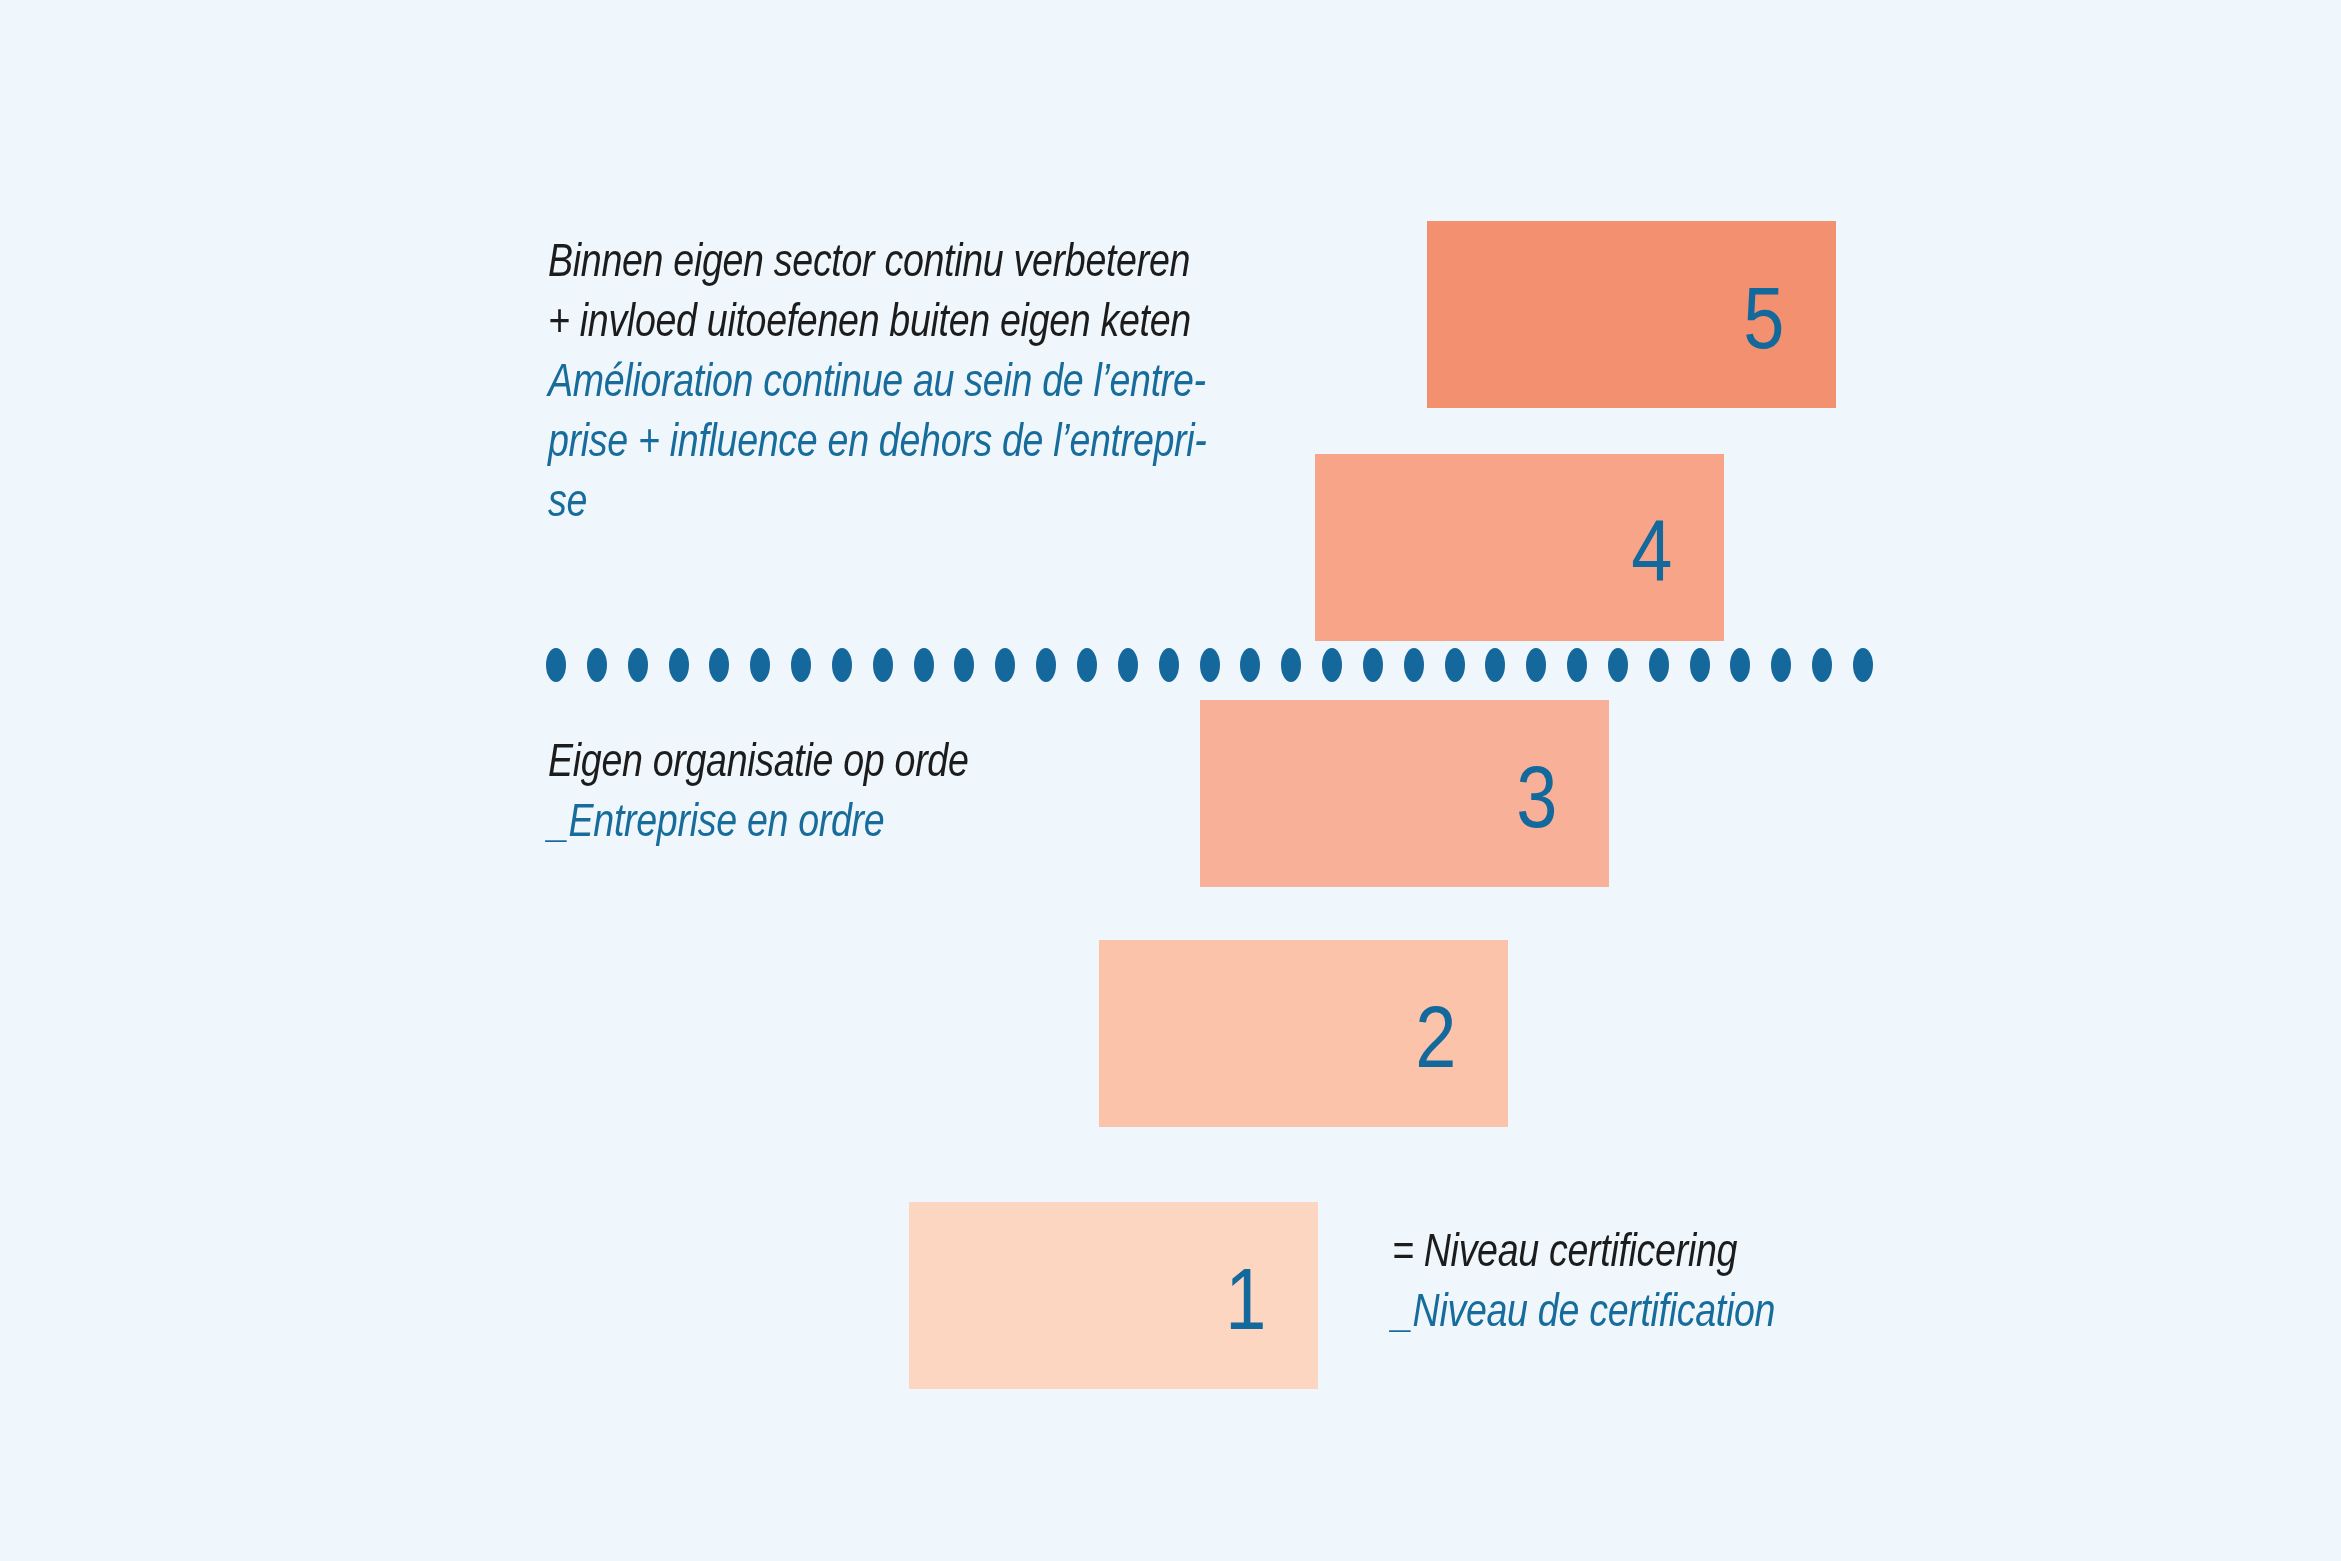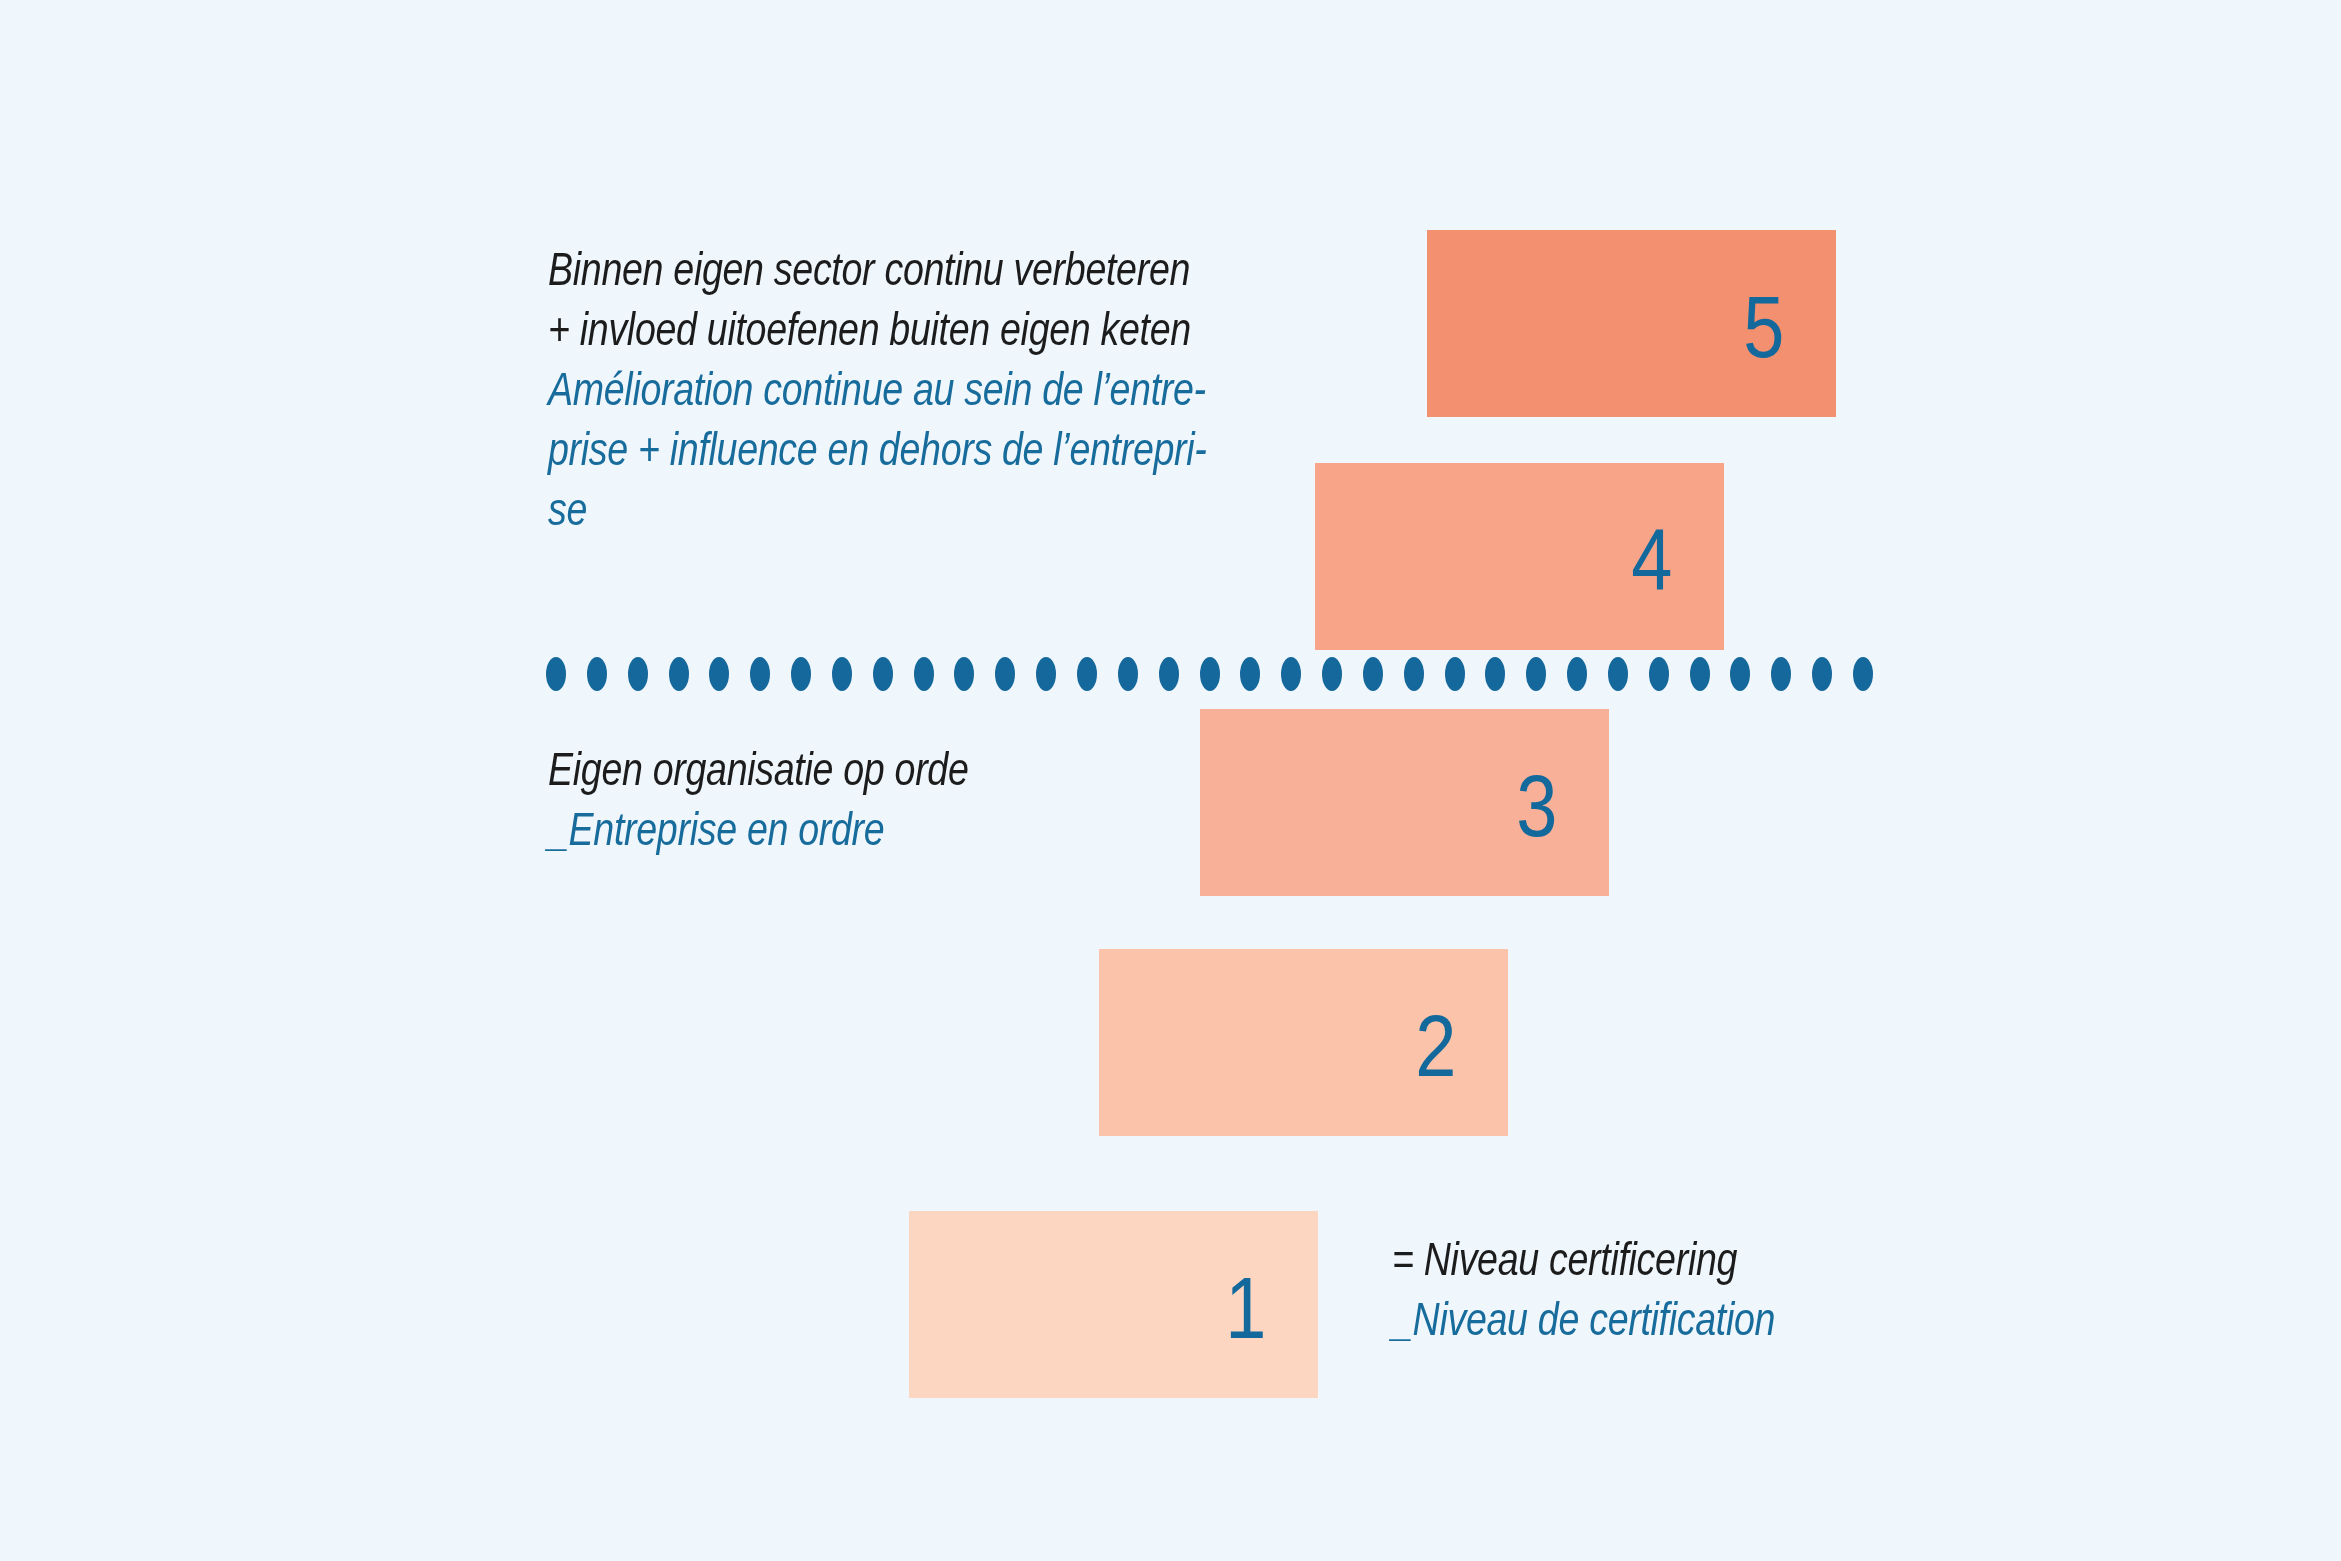--- a/index.html
+++ b/index.html
@@ -10,21 +10,20 @@
   }
   body {
     background: var(--background, #EFF6FC);
     font-family: "Liberation Sans", "DejaVu Sans", sans-serif;
     overflow: hidden;
   }
   .canvas {
     position: relative;
     width: 2342px;
     height: 1122px;
-    margin-top: 9px;
   }
 
   
   .level {
     position: absolute;
     width: 409px;
     height: 187px;
     box-sizing: border-box;
     display: flex;
     align-items: center;

